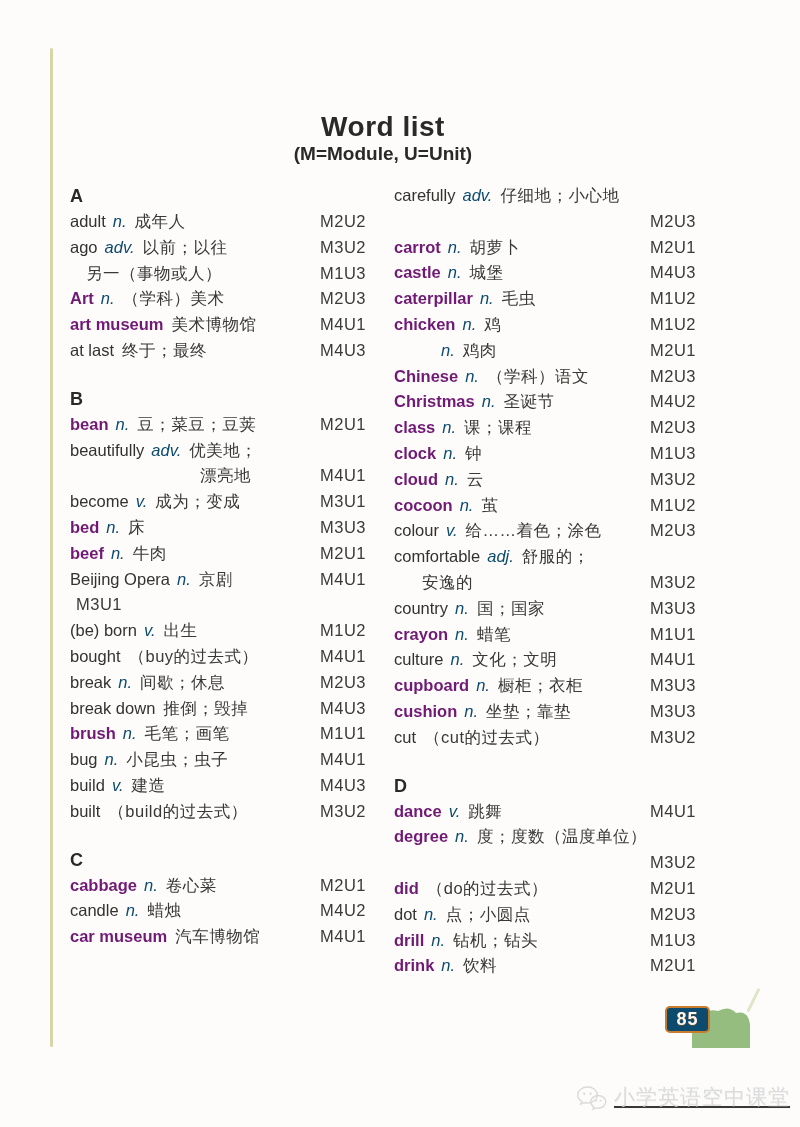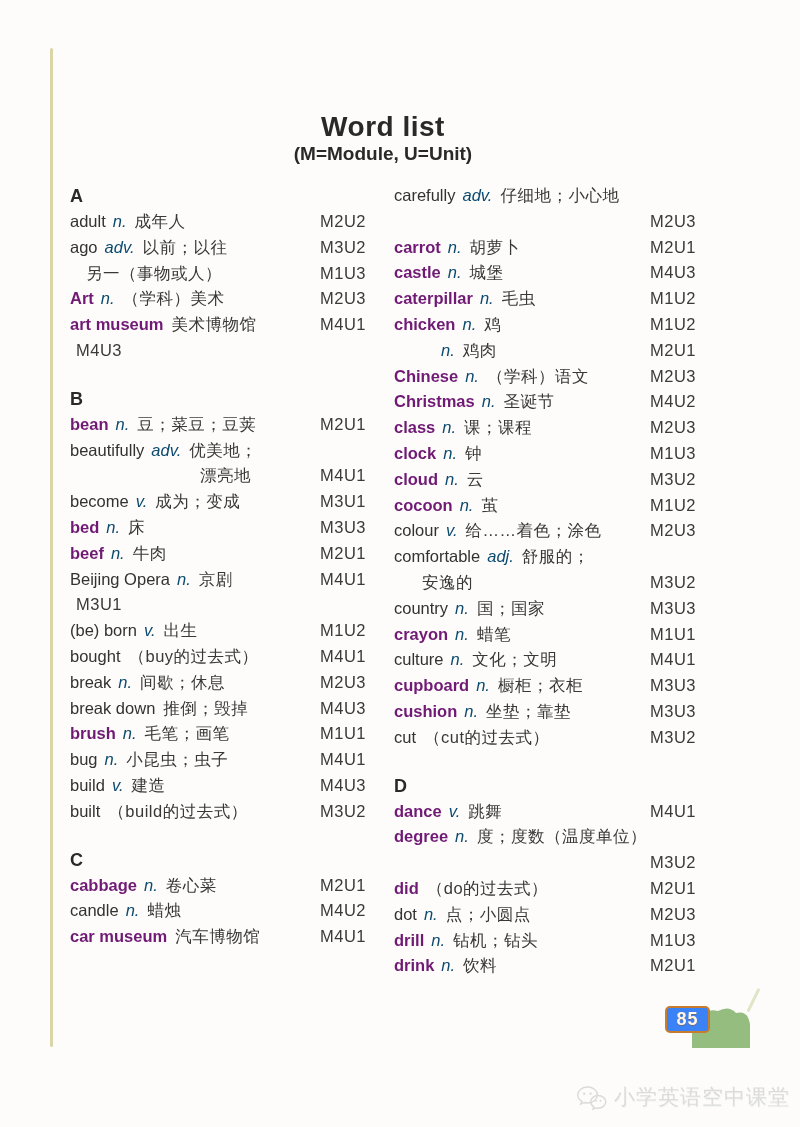--- a/index.html
+++ b/index.html
@@ -44,29 +44,29 @@
   .zh{margin-left:8px;letter-spacing:0.5px;}
   .code{flex:0 0 auto;text-align:right;margin-left:6px;color:#3c3a38;letter-spacing:0.5px;}
   
   .bush{position:absolute;left:692px;top:1005px;}
   .leaf-sliver{
     position:absolute;left:752px;top:987px;width:2.5px;height:26px;
     background:#dfe6c8;transform:rotate(26deg);border-radius:2px;
   }
   .page-badge{
     position:absolute;left:665px;top:1006px;width:45px;height:27px;
-    background:#3b82f6;border:2px solid #c97c2b;border-radius:5px;
+    background:#0c4a6e;border:2px solid #c97c2b;border-radius:5px;
     box-sizing:border-box;display:flex;align-items:center;justify-content:center;
   }
   .page-badge span{
     font-weight:800;font-size:18px;color:#fff7ec;letter-spacing:1px;
     text-shadow:0 1px 0 rgba(150,85,20,0.55);
   }
   .watermark{
-    position:absolute;right:10px;top:1083px;display:flex;align-items:flex-end;gap:6px;
+    position:absolute;right:10px;top:1083px;display:flex;align-items:flex-end;gap:6px;text-decoration:underline;
   }
   .watermark-text{
     font-size:21px;letter-spacing:1px;color:#dcdcdc;
     text-shadow:0.5px 0.5px 0 #f2f2f2;
   }
 </style>
 </head>
 <body>
 
 <div class="page">
@@ -94,20 +94,21 @@
       </div>
       <div class="row">
         <span class="row-text"><span class="en b">Art</span><span class="pos">n.</span><span class="zh">（学科）美术</span></span>
         <span class="code">M2U3</span>
       </div>
       <div class="row">
         <span class="row-text"><span class="en b">art museum</span><span class="zh">美术博物馆</span></span>
         <span class="code">M4U1</span>
       </div>
       <div class="row">
+        <span class="row-text"><span class="en">at last</span><span class="zh">终于；最终</span></span>
         <span class="code">M4U3</span>
       </div>
       <div class="section-letter">B</div>
       <div class="row">
         <span class="row-text"><span class="en b">bean</span><span class="pos">n.</span><span class="zh">豆；菜豆；豆荚</span></span>
         <span class="code">M2U1</span>
       </div>
       <div class="row">
         <span class="row-text"><span class="en">beautifully</span><span class="pos">adv.</span><span class="zh">优美地；</span></span>
         <span class="code"></span>

